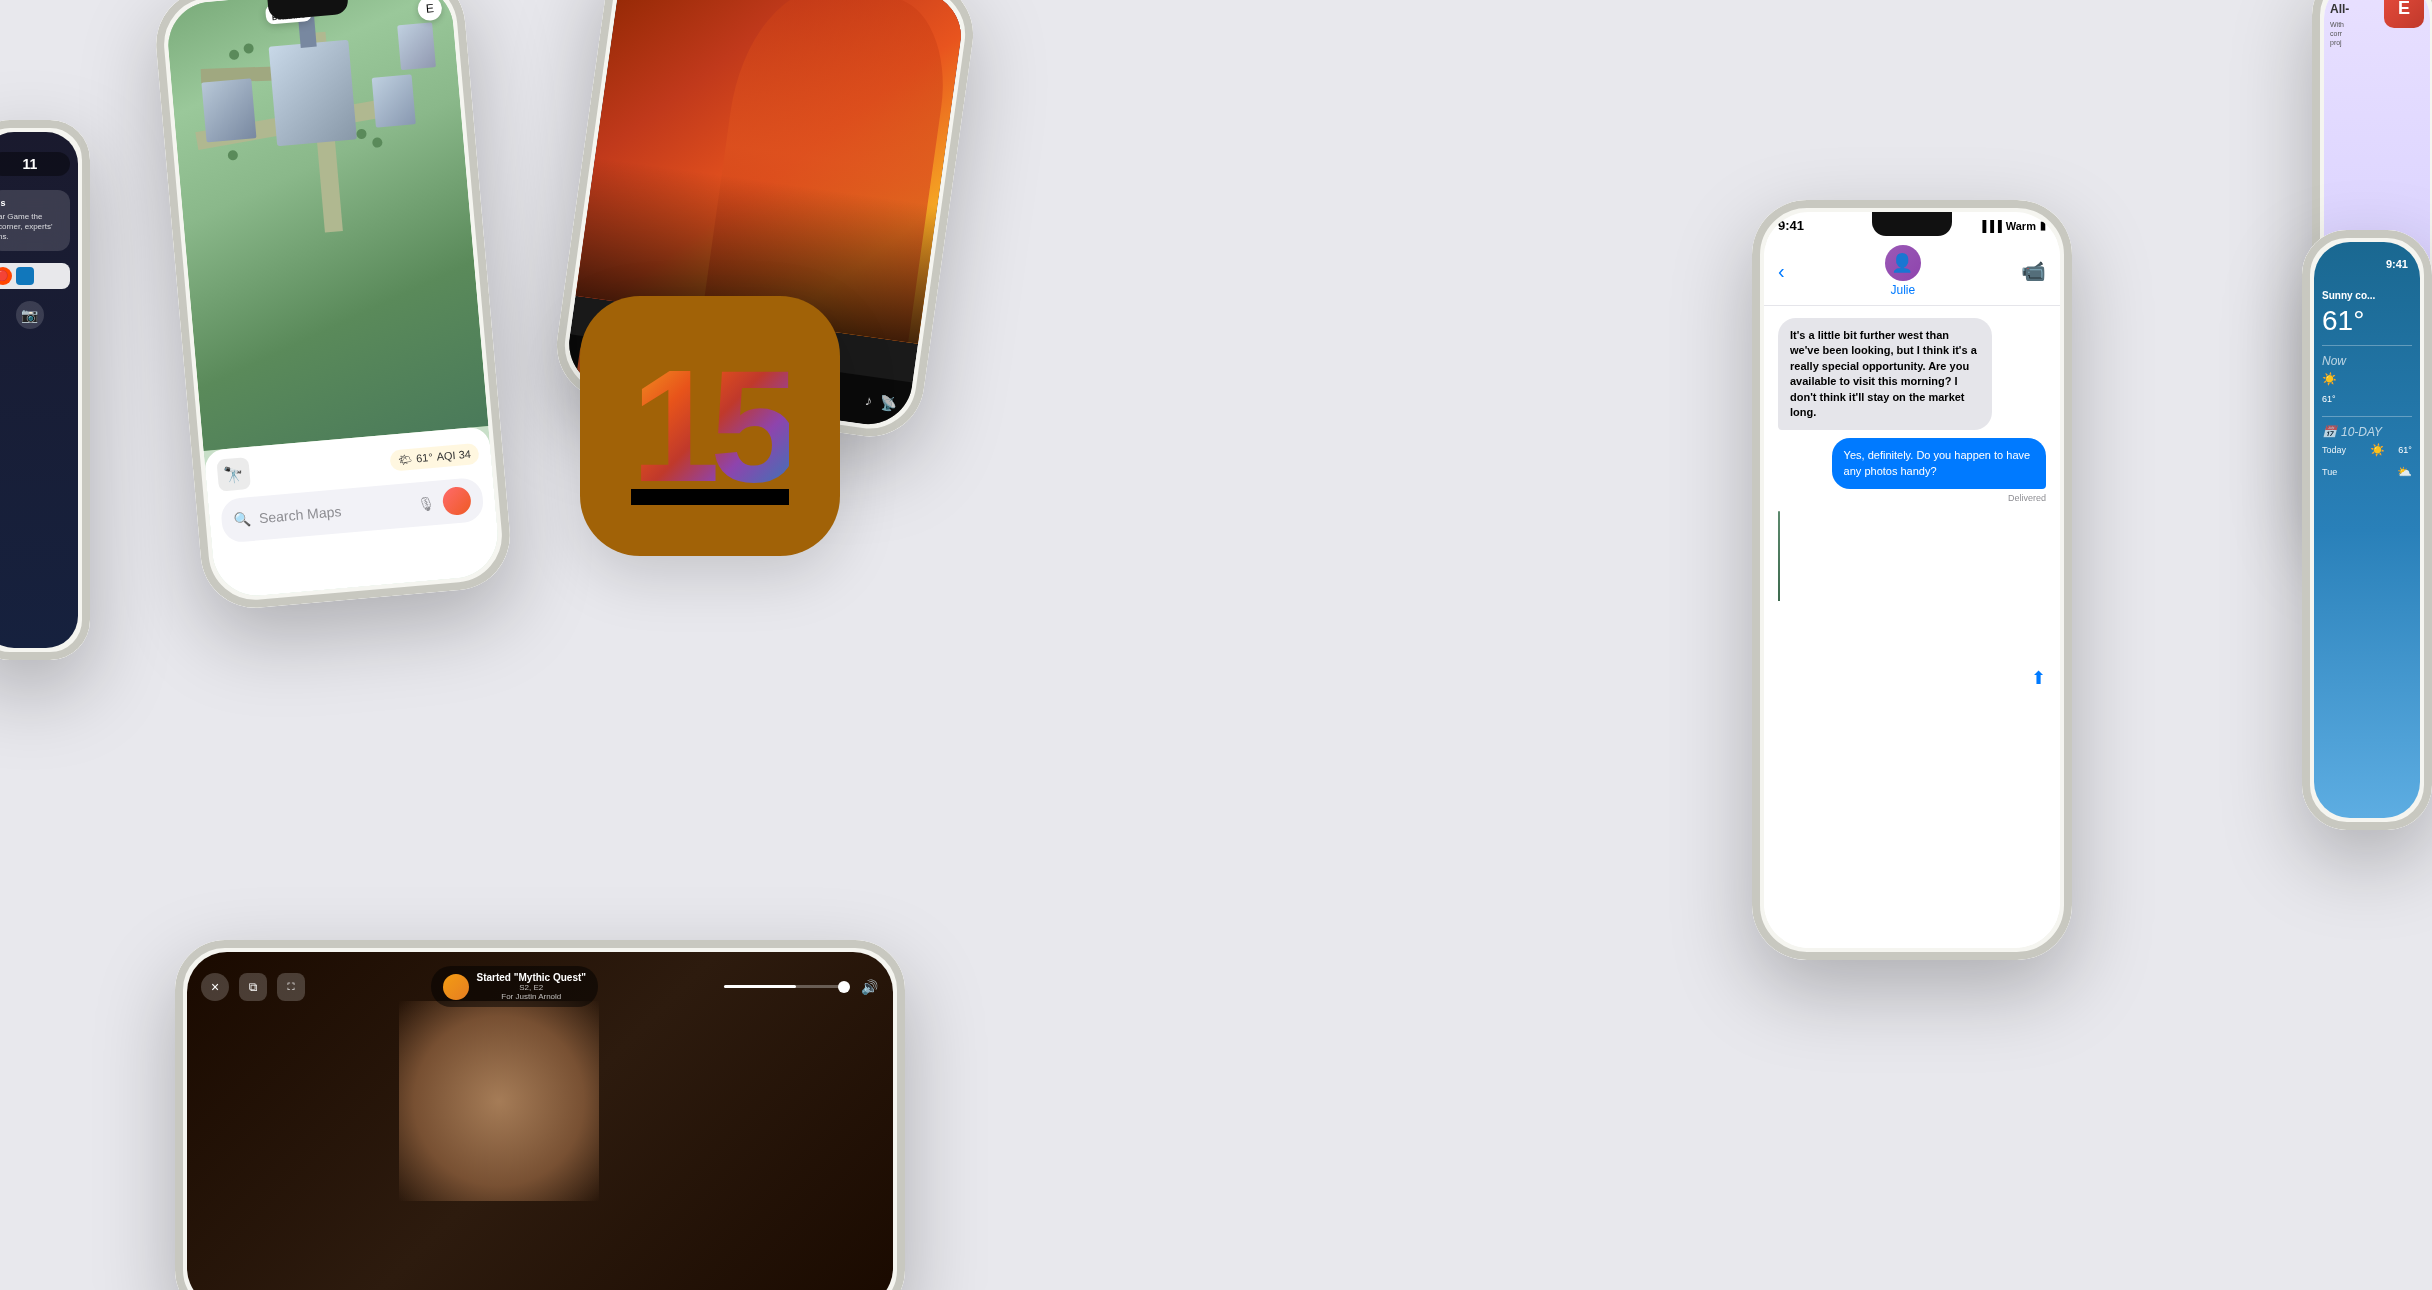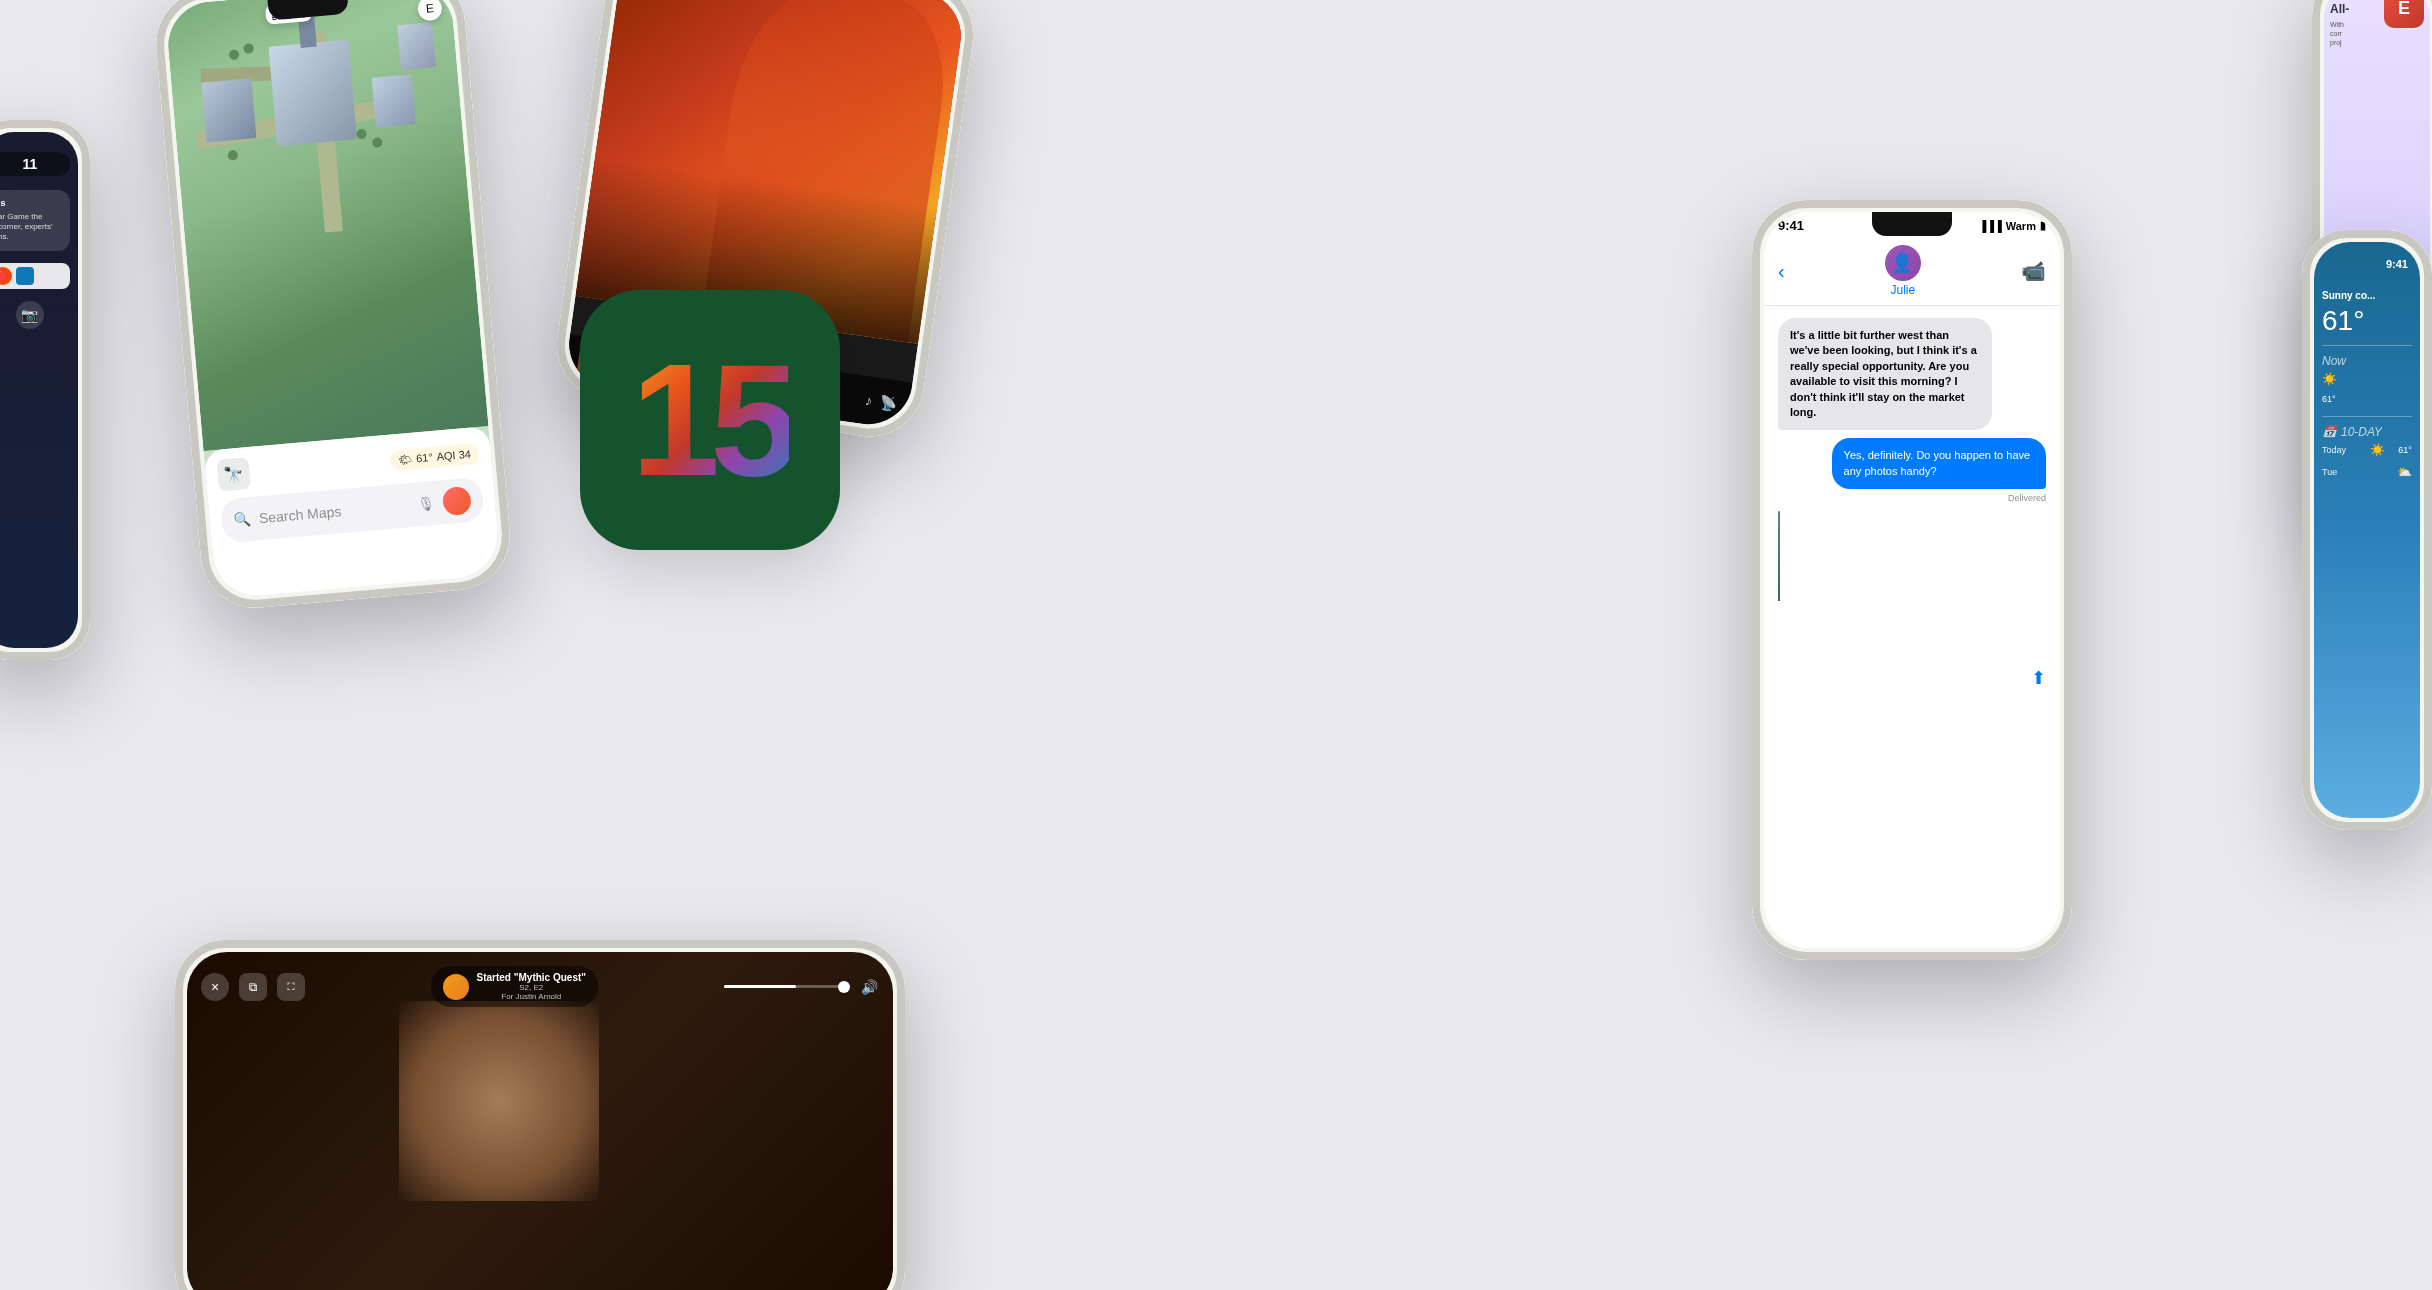--- a/index.html
+++ b/index.html
@@ -16,30 +16,31 @@
     .scene {
       width: 100%;
       height: 100%;
       position: relative;
     }
 
     
     .ios15-logo {
       position: absolute;
       left: 580px;
-      top: 290px;
+      top: 296px;
       width: 260px;
       height: 260px;
-      background: #14532d;
+      background: #a16207;
       border-radius: 60px;
       display: flex;
       align-items: center;
       justify-content: center;
       box-shadow: 0 20px 60px rgba(0,0,0,0.15);
       z-index: 50;
+      text-decoration: underline;
     }
 
     .ios15-number {
       font-size: 160px;
       font-weight: 700;
       background: linear-gradient(135deg, #f5a623 0%, #e8541a 30%, #c0392b 50%, #8e44ad 70%, #2980b9 100%);
       -webkit-background-clip: text;
       -webkit-text-fill-color: transparent;
       background-clip: text;
       line-height: 1;

